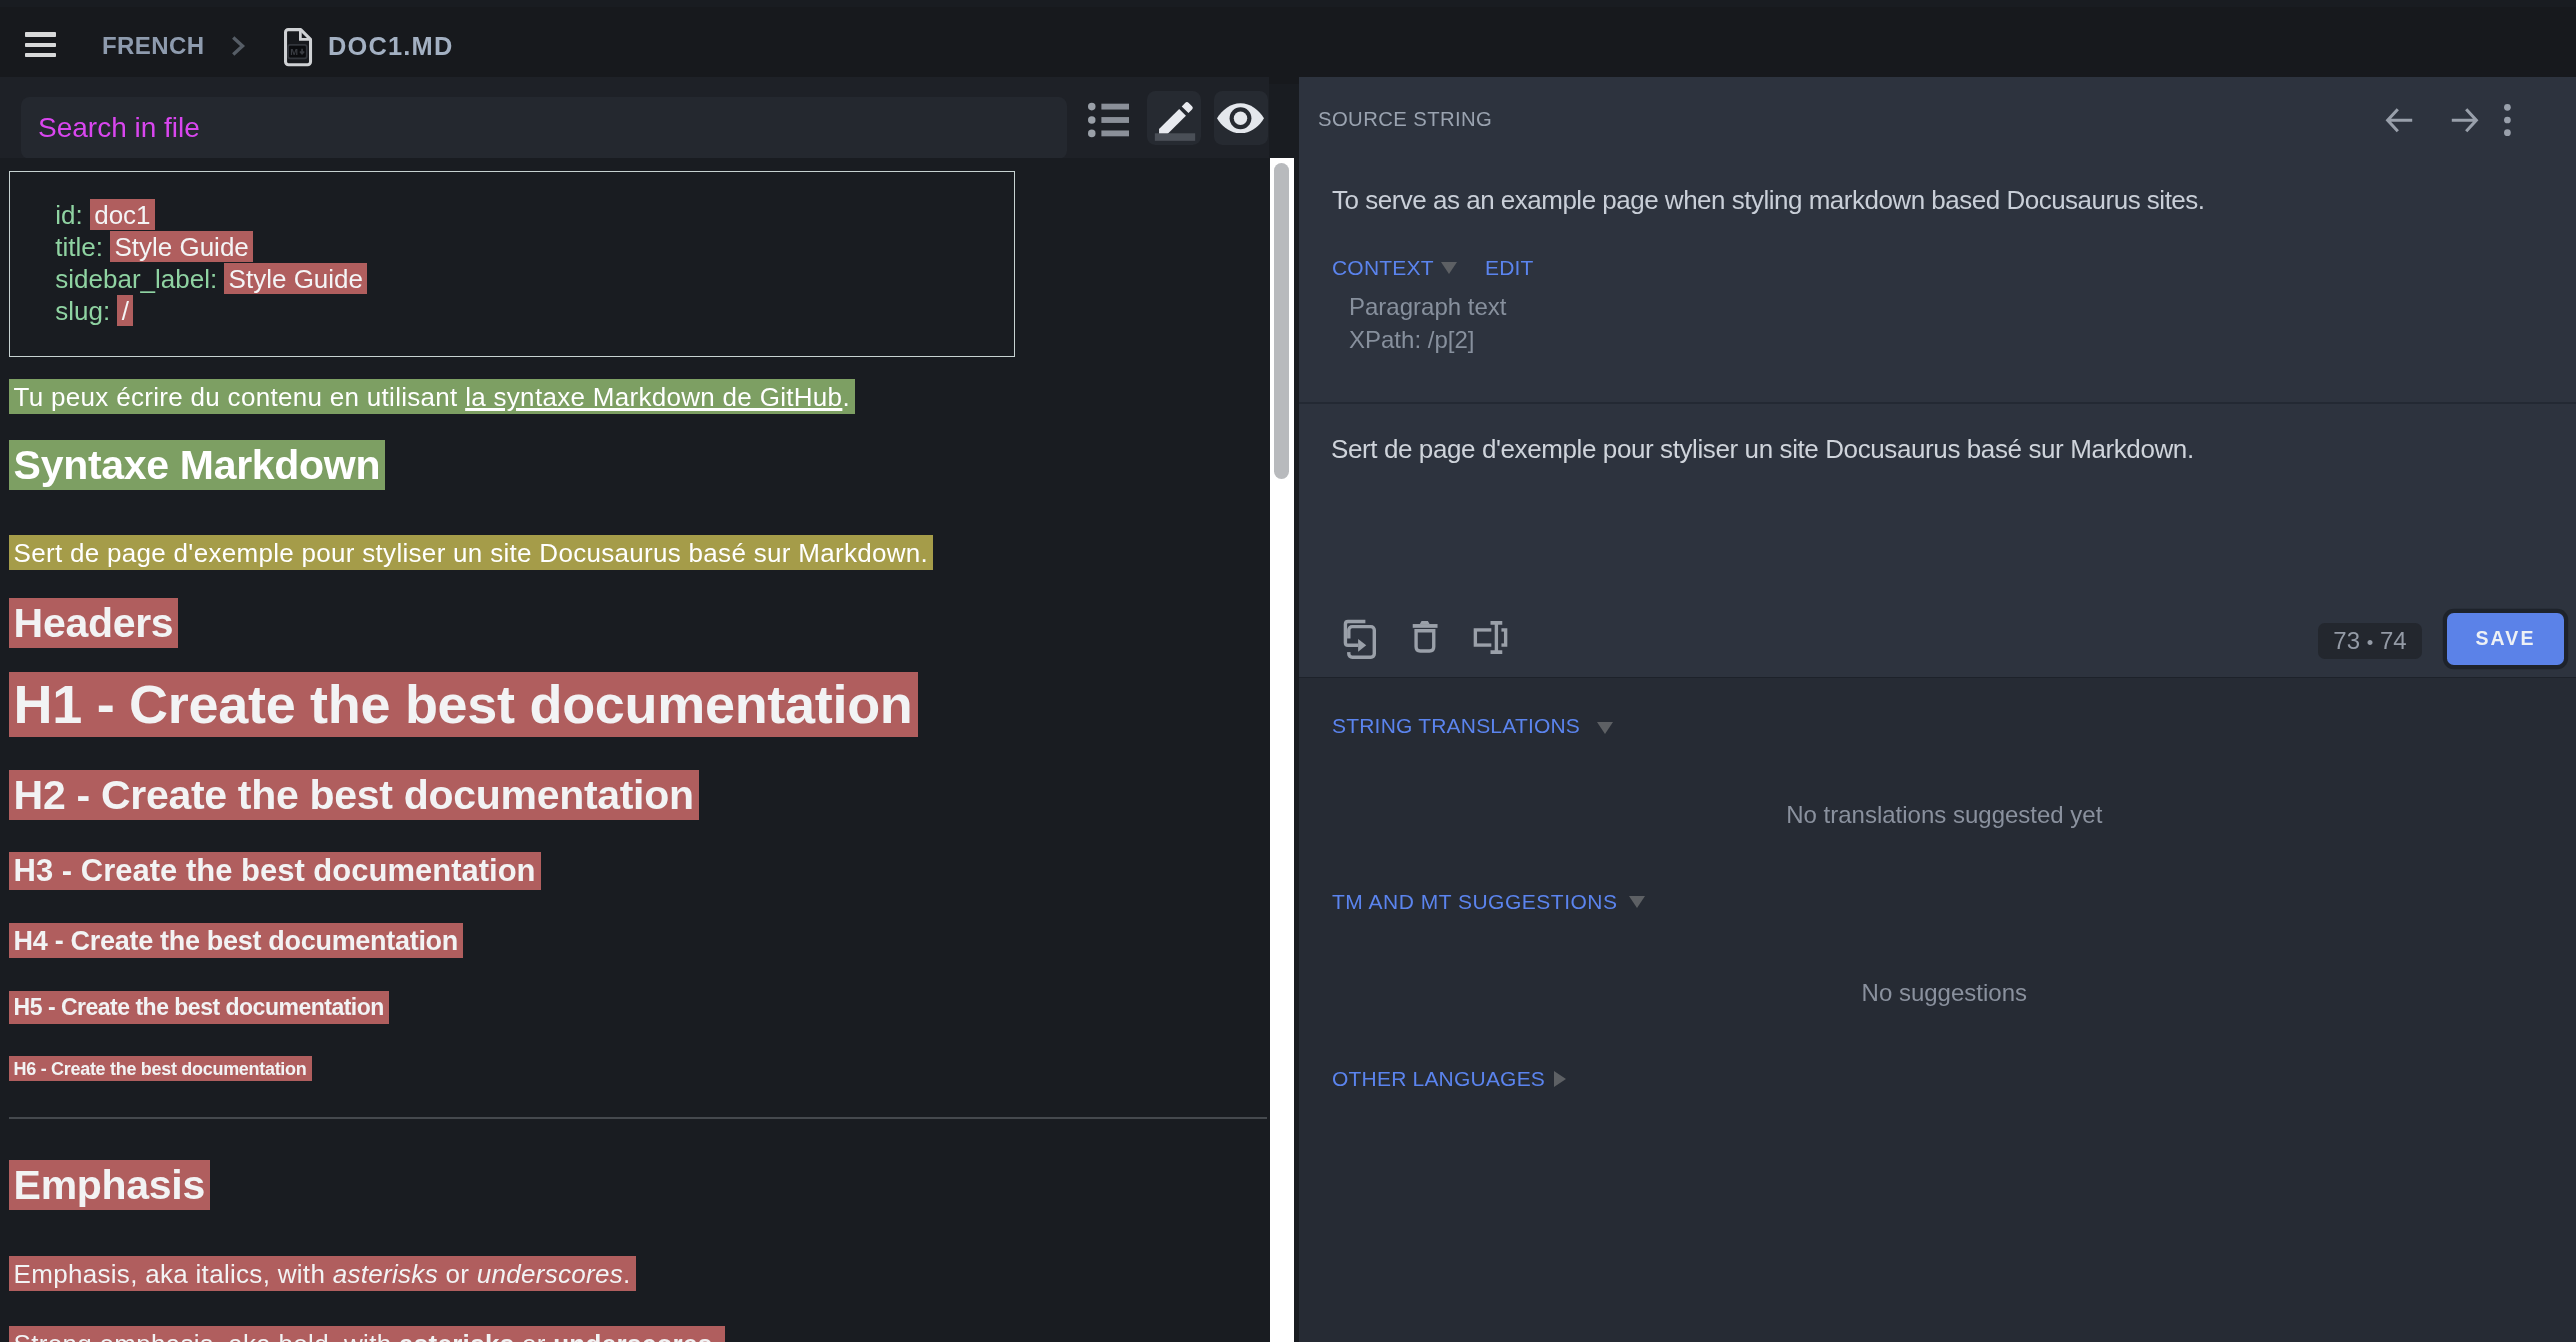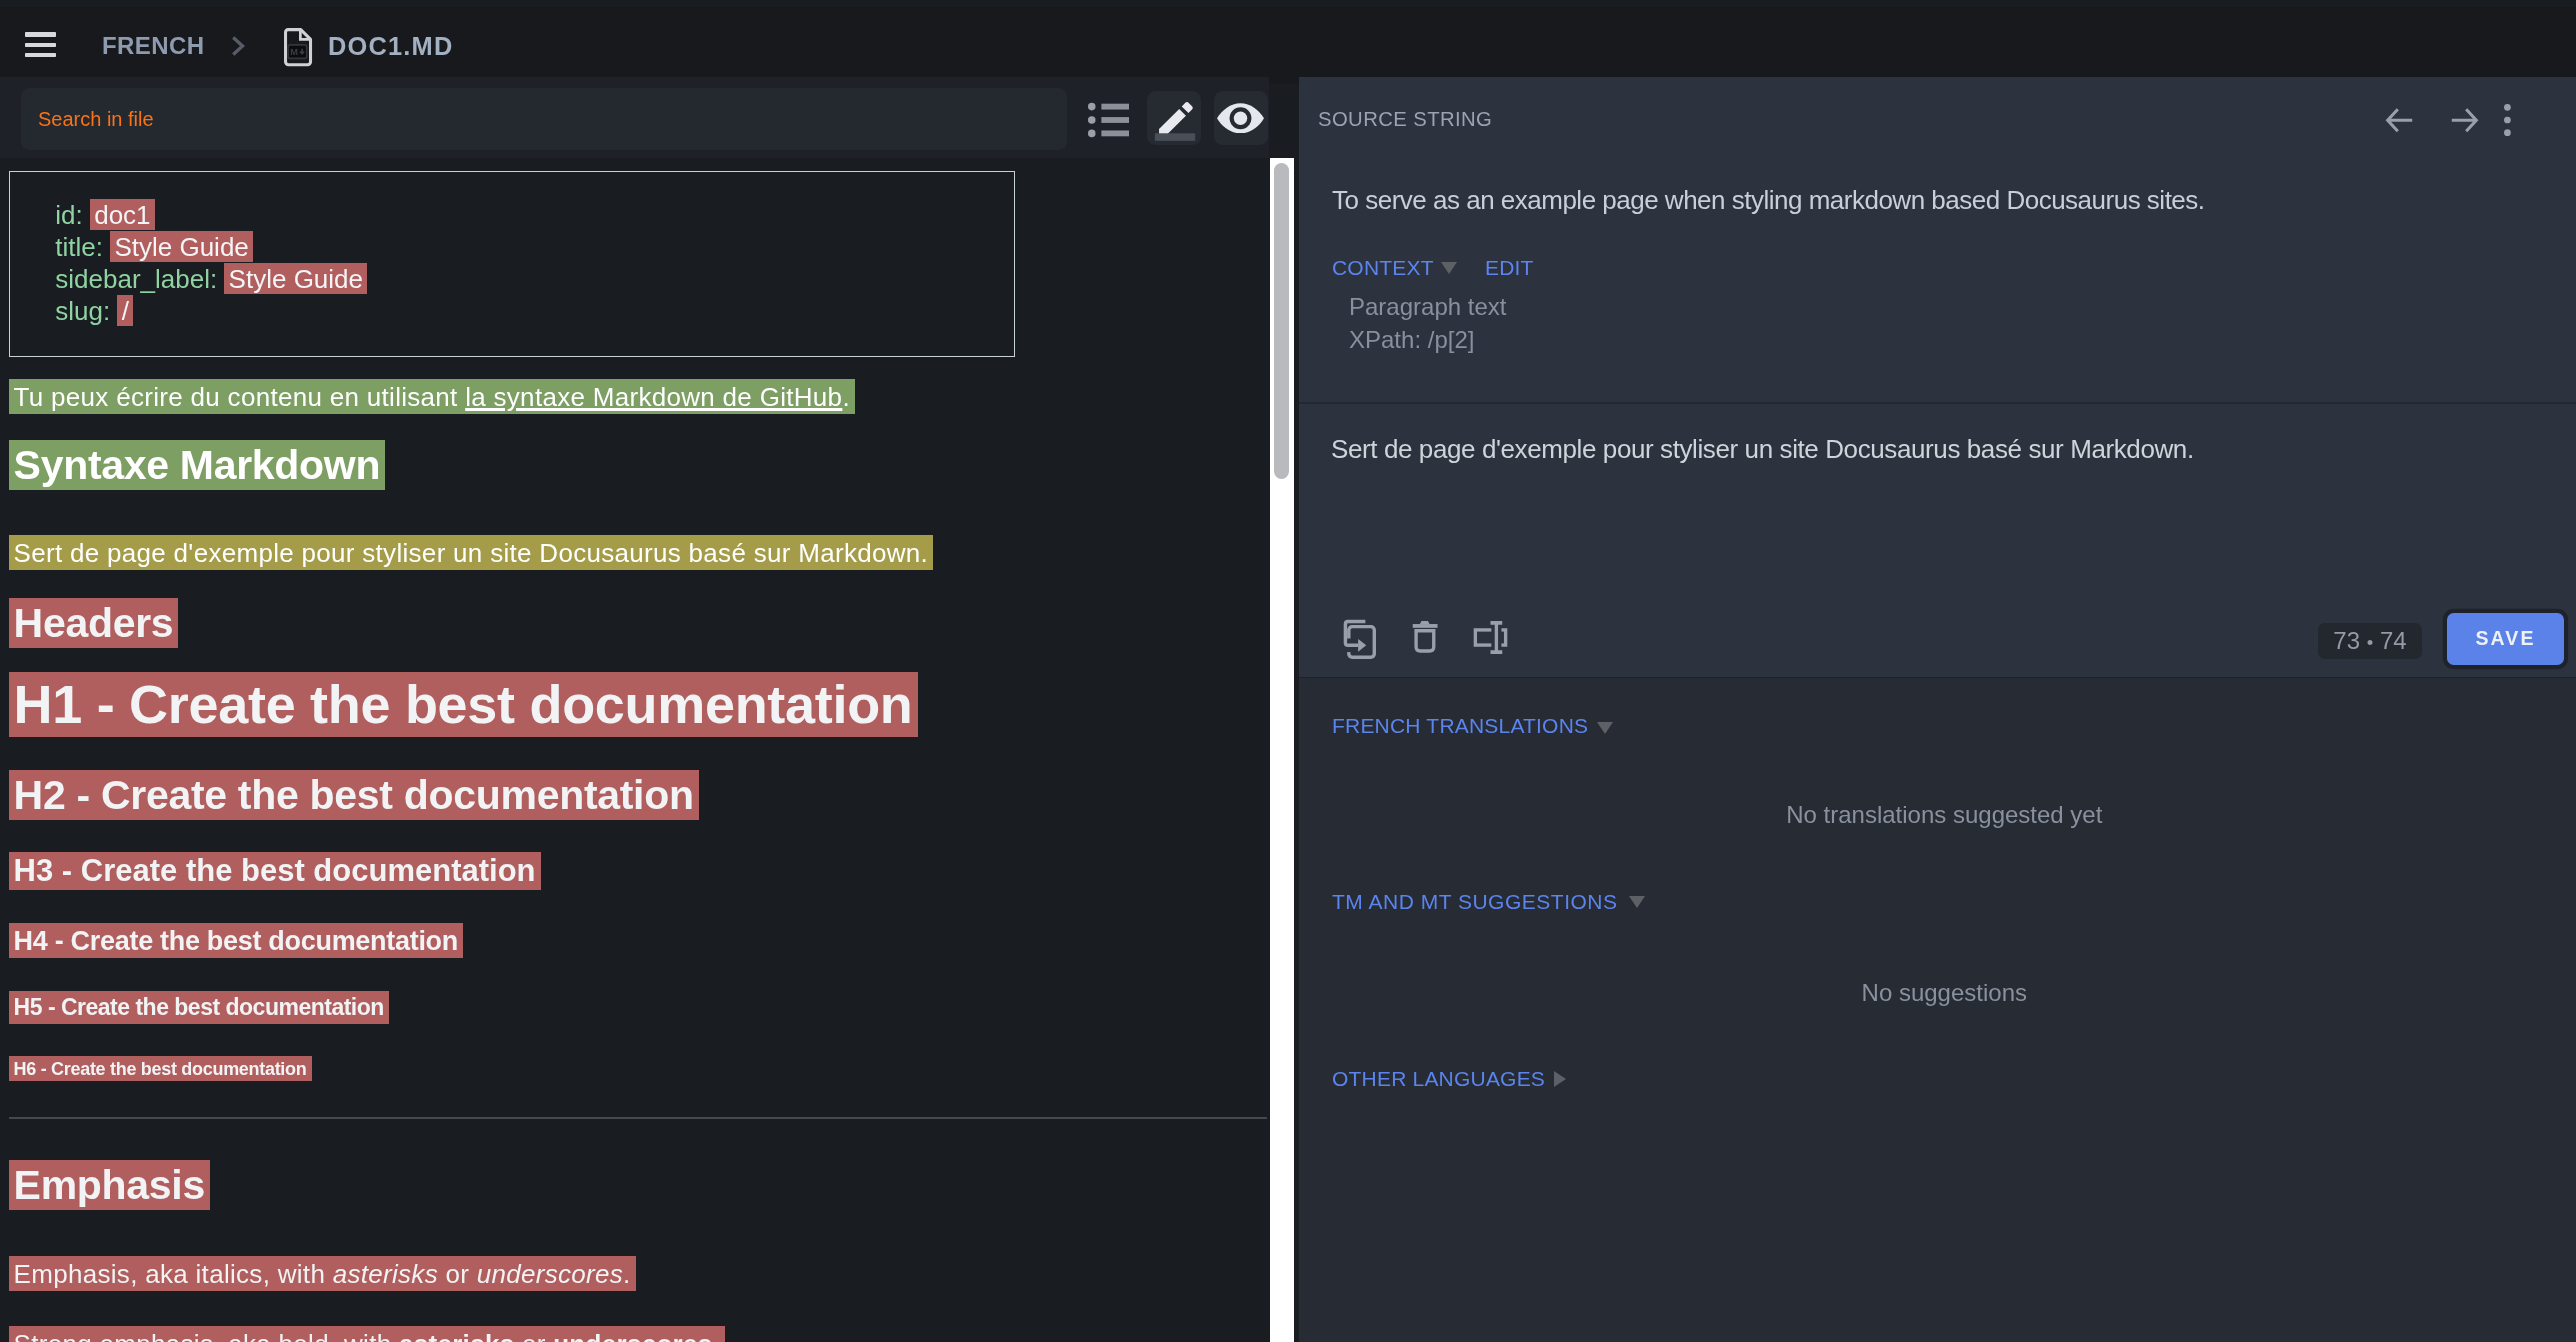--- a/index.html
+++ b/index.html
@@ -6,22 +6,22 @@
   html,body { width:2576px; height:1342px; overflow:hidden; background:#191c21;
     font-family:"Liberation Sans", sans-serif; }
   .abs { position:absolute; }
   
   #topbar { left:0; top:7px; width:2576px; height:77px; background:#17191d; }
   .hbar { left:25.4px; width:31px; height:4.2px; background:#d8d9da; border-radius:0.8px; }
   #crumb1 { left:102px; top:25.4px; font-size:24px; font-weight:bold; color:#8e9bae; letter-spacing:0.4px; }
   #crumb2 { left:328px; top:24.5px; font-size:25.4px; font-weight:bold; color:#a3b0c2; letter-spacing:1.2px; }
   
   #srow { left:0; top:77px; width:1269px; height:81px; background:#1e2127; }
-  #sinput { left:21px; top:11px; width:1046px; height:62px; background:#24282f; border-radius:8.5px;
-    color:#f97316; font-size:20px; line-height:62px; padding-left:17px; }
+  #sinput { left:21px; top:20px; width:1046px; height:62px; background:#24282f; border-radius:8.5px;
+    color:#d946ef; font-size:28px; line-height:62px; padding-left:17px; }
   .sqbtn { top:13.5px; width:54px; height:54px; background:#262a31; border-radius:8.5px; }
   
   #doc { left:0; top:158px; width:1269px; height:1184px; background:#191c21; overflow:hidden; }
   #yaml { left:9.3px; top:12.7px; width:1006px; height:186px; border:1.7px solid #c7d2d2; }
   .yline { position:absolute; left:45px; font-size:26px; color:#8fd3a2; white-space:pre; }
   .rose { background:#b05e5e; color:#f4f5f6; }
   .yline span.rose { padding:0.8px 4.2px 0.8px 4.2px; }
   mark.green { background:#7d9f63; color:#fff; }
   mark.olive { background:#a59c49; color:#fff; }
   mark.rose  { background:#b05e5e; color:#f2f3f4; }
@@ -170,21 +170,21 @@
   <svg class="abs" style="left:173px;top:542px" width="37" height="37" viewBox="0 0 44 44">
     <rect x="4" y="13" width="36" height="18" fill="none" stroke="#9aa0a9" stroke-width="4"></rect>
     <rect x="23" y="7" width="12" height="37" fill="#2d333e"></rect>
     <path d="M29 5 V39" stroke="#9aa0a9" stroke-width="4" fill="none"></path>
     <path d="M22 4.5 H36 M22 39.5 H36" stroke="#9aa0a9" stroke-width="4.5" fill="none"></path>
   </svg>
   <div class="abs" id="badge">73 <span style="font-size:18.6px">•</span> 74</div>
   <div class="abs" id="savebtn">SAVE</div>
 
   <div class="abs" id="rbottom">
-    <div class="bluelbl" style="left:33px;top:36px">FRENCH TRANSLATIONS</div>
+    <div class="bluelbl" style="left:33px;top:36px">STRING TRANSLATIONS</div>
     <div class="tri-down" style="left:298px;top:44px"></div>
     <div class="abs" style="left:6.8px;top:123px;width:1277px;text-align:center;font-size:24px;color:#8a919e">No translations suggested yet</div>
     <div class="bluelbl" style="left:33px;top:212px;letter-spacing:0.5px">TM AND MT SUGGESTIONS</div>
     <div class="tri-down" style="left:330px;top:218px"></div>
     <div class="abs" style="left:6.8px;top:301px;width:1277px;text-align:center;font-size:24px;color:#8a919e">No suggestions</div>
     <div class="bluelbl" style="left:33px;top:389px">OTHER LANGUAGES</div>
     <div class="tri-right" style="left:255px;top:393px"></div>
   </div>
 </div>
 

